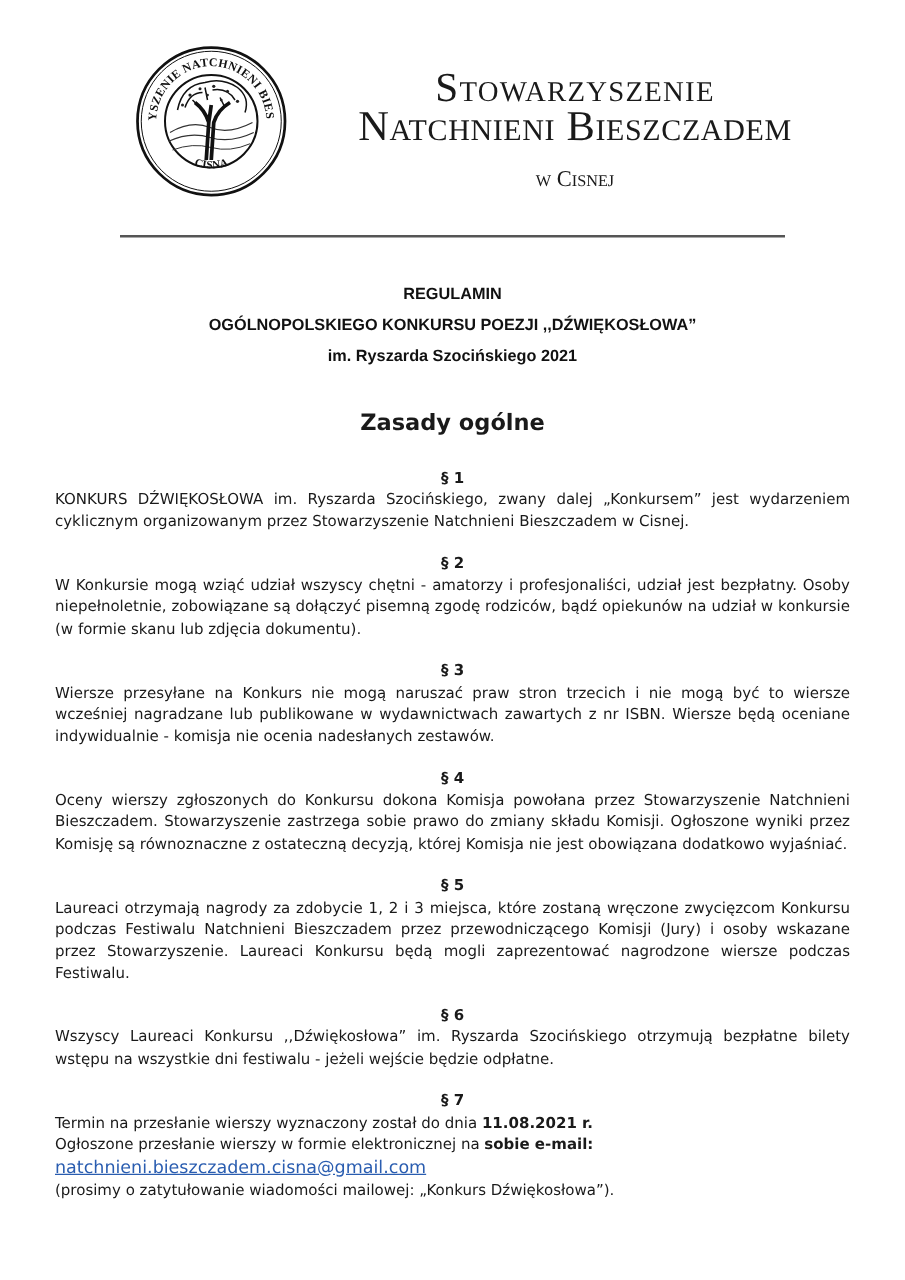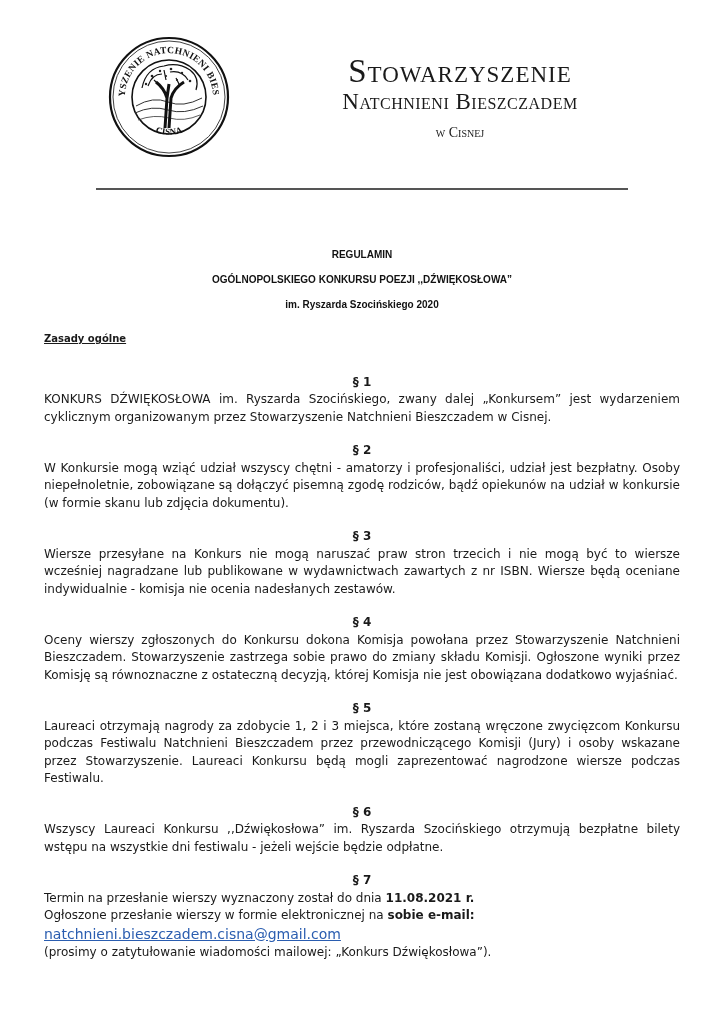--- a/index.html
+++ b/index.html
@@ -4,32 +4,32 @@
   <style>
     html, body { margin: 0; padding: 0; background: #ffffff; }
     body { width: 724px; height: 1024px; position: relative; overflow: hidden; color: #111; }
     .page { position: absolute; left: 0; top: 0; width: 724px; height: 1024px; background: #fff; }
 
     
     .logo { position: absolute; left: 108px; top: 36px; width: 122px; height: 122px; }
     .org { position: absolute; left: 270px; top: 56px; width: 380px; text-align: center;
            font-family: "Liberation Serif", "DejaVu Serif", serif; color: #1a1a1a; }
     .org .l1 { font-size: 33px; font-variant: small-caps; letter-spacing: 1px; line-height: 30px; }
-    .org .l2 { font-size: 23px; font-variant: small-caps; letter-spacing: 0.5px; line-height: 32px; }
-    .org .l3 { font-size: 14px; font-variant: small-caps; margin-top: 4px; line-height: 22px; }
+    .org .l2 { font-size: 34px; font-variant: small-caps; letter-spacing: 0.5px; line-height: 32px; }
+    .org .l3 { font-size: 18px; font-variant: small-caps; margin-top: 14px; line-height: 22px; }
     .rule { position: absolute; left: 96px; top: 188px; width: 532px; height: 0; border-top: 2px solid #555; }
 
     
     .title { position: absolute; left: 40px; top: 222px; width: 644px; text-align: center;
-             font-family: "Liberation Sans", "DejaVu Sans", sans-serif; font-weight: bold; font-size: 10px; line-height: 25px; color: #111; margin-top: 20px; }
+             font-family: "Liberation Sans", "DejaVu Sans", sans-serif; font-weight: bold; font-size: 13px; line-height: 25px; color: #111; }
 
     
     .content { position: absolute; left: 44px; top: 330px; width: 636px;
                font-family: "DejaVu Sans", "Liberation Sans", sans-serif; font-size: 12px; line-height: 17.5px; color: #1a1a1a; }
-    .section-heading { font-weight: bold; font-size: 10px; text-decoration: underline; }
+    .section-heading { text-align: center; font-weight: bold; font-size: 18px; }
     .para-num { text-align: center; font-weight: bold; font-size: 12px; }
     .para { text-align: justify; text-align-last: left; }
     .gap-lg { height: 26px; }
     .gap-md { height: 16px; }
     .b { font-weight: bold; }
     .email { color: #2a5db0; text-decoration: underline; font-size: 14px; line-height: 19px; display: inline-block; text-align: center; }
   </style>
 </head>
 <body>
 
@@ -78,21 +78,21 @@
     <div class="l1">Stowarzyszenie</div>
     <div class="l2">Natchnieni Bieszczadem</div>
     <div class="l3">w Cisnej</div>
   </div>
 
   <div class="rule"></div>
 
   <div class="title">
     <div>REGULAMIN</div>
     <div>OGÓLNOPOLSKIEGO KONKURSU POEZJI ,,DŹWIĘKOSŁOWA”</div>
-    <div>im. Ryszarda Szocińskiego  2020</div>
+    <div>im. Ryszarda Szocińskiego  2021</div>
   </div>
 
   <div class="content">
     <div class="section-heading">Zasady ogólne</div>
     <div class="gap-lg"></div>
 
     <div>
       <div class="para-num">§ 1</div>
       <div class="para">KONKURS DŹWIĘKOSŁOWA im. Ryszarda Szocińskiego, zwany dalej „Konkursem” jest wydarzeniem cyklicznym organizowanym przez Stowarzyszenie Natchnieni Bieszczadem w Cisnej.</div>
     </div>

